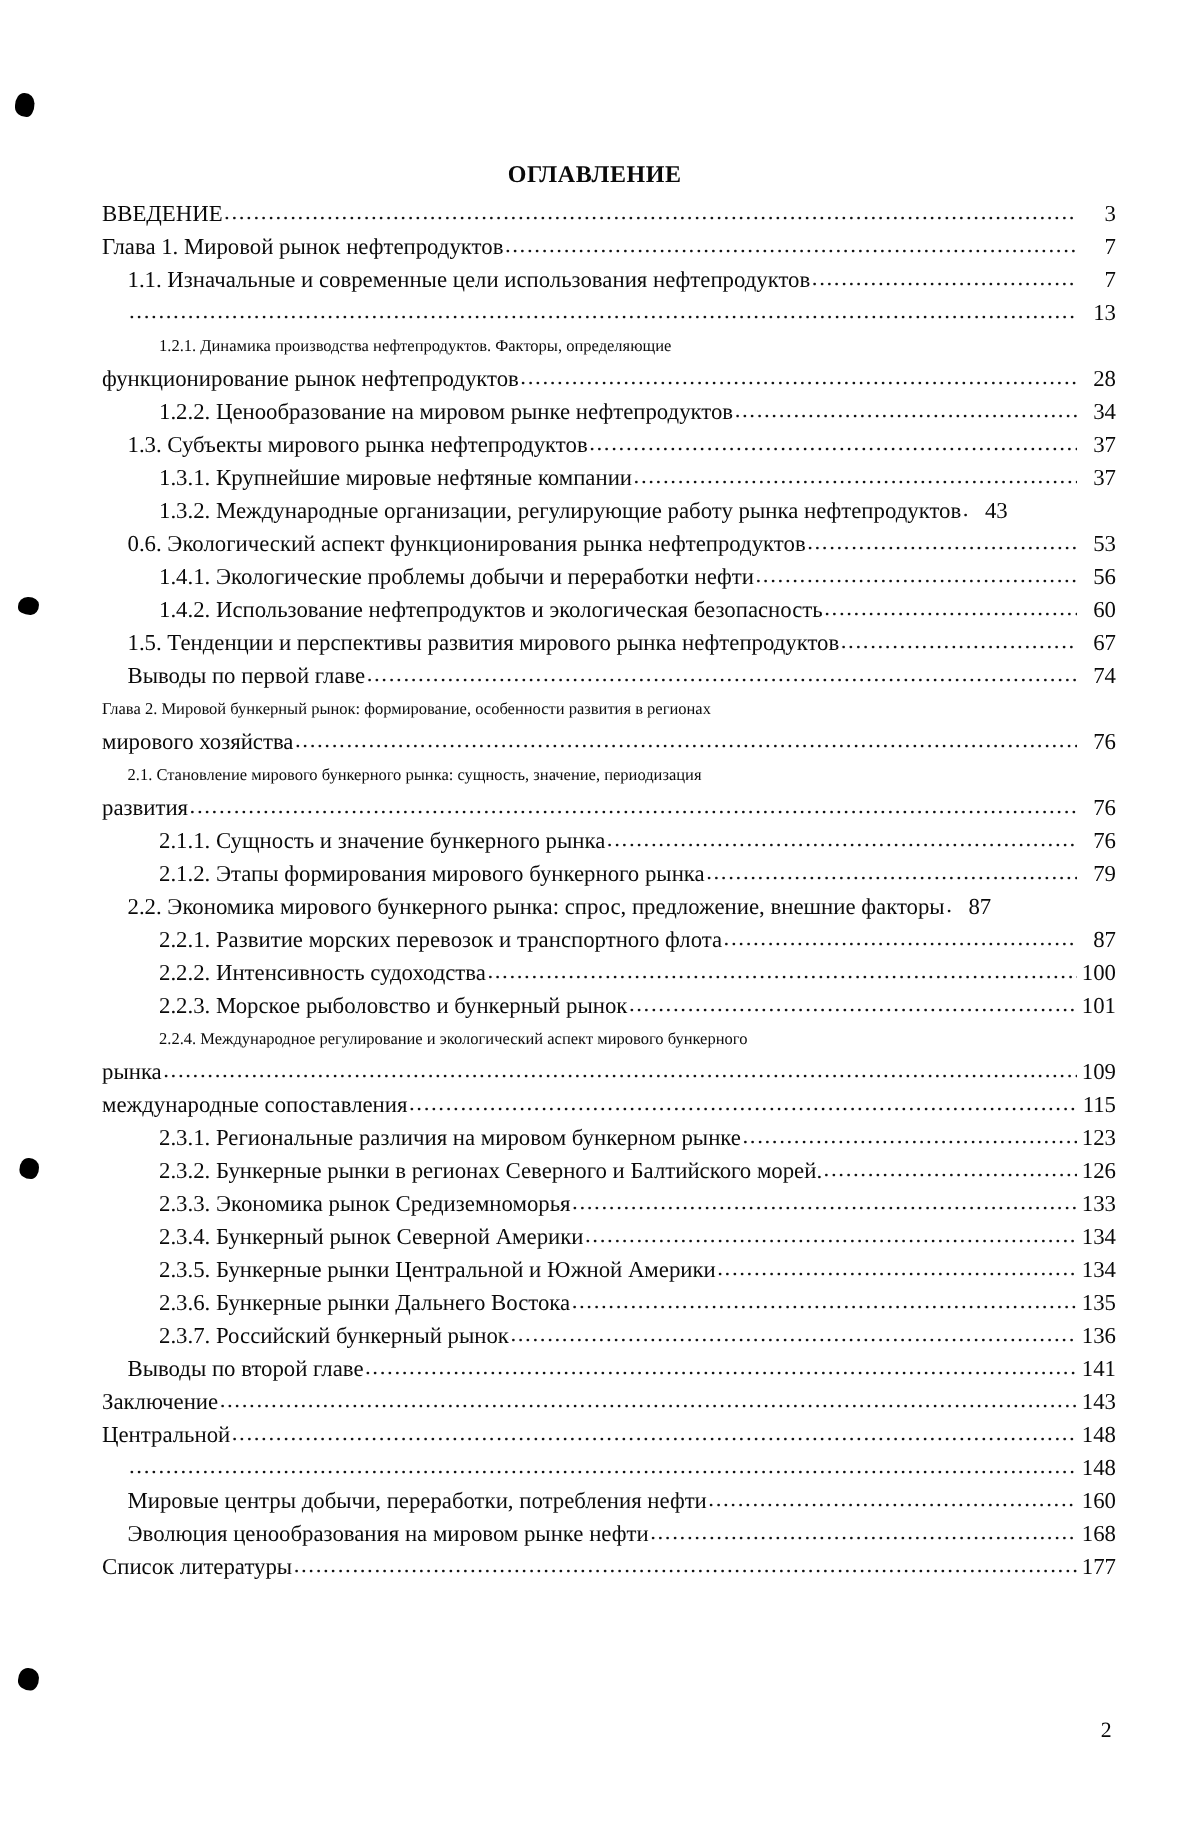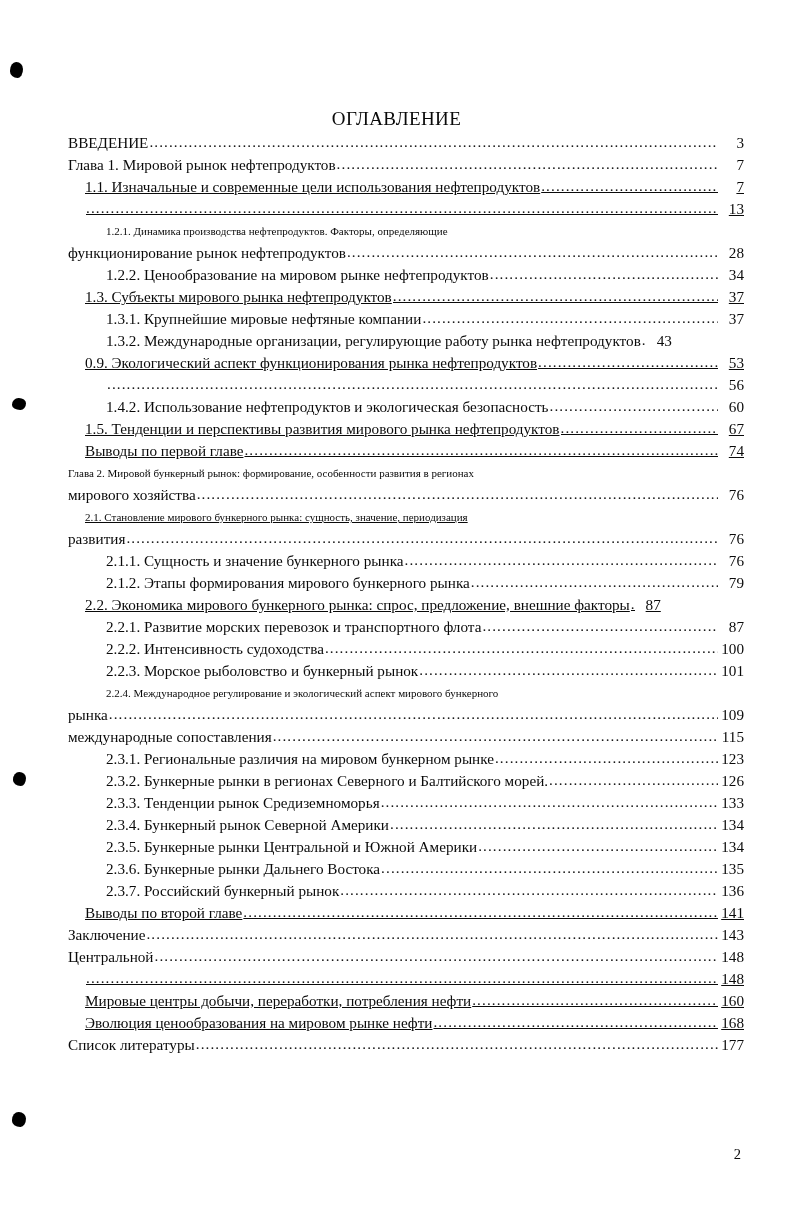--- a/index.html
+++ b/index.html
@@ -25,22 +25,22 @@
     background: #000000;
     border-radius: 48% 52% 40% 60% / 55% 45% 58% 42%;
   }
 
   #toc-title {
     position: absolute;
     left: 0;
     right: 0;
     top: 108px;
     text-align: center;
-    font-weight: normal;
-    font-size: 19px;
+    font-weight: bold;
+    font-size: 16px;
     letter-spacing: 0.4px;
     font-family: "Liberation Serif", "DejaVu Serif", serif;
   }
 
   #toc {
     position: absolute;
     left: 68px;
     top: 132px;
     width: 676px;
   }
@@ -78,21 +78,21 @@
   }
 
   
   .wrapline {
     font-size: 11px;
     line-height: 22px;
     white-space: nowrap;
   }
 
   .lvl0 { margin-left: 0px; }
-  .lvl1 { margin-left: 17px; text-decoration: underline; }
+  .lvl1 { margin-left: 17px; }
   .lvl2 { margin-left: 38px; }
 
   #page-number {
     position: absolute;
     right: 52px;
     top: 1146px;
     font-size: 14.5px;
     font-family: "Liberation Serif", "DejaVu Serif", serif;
   }
 </style>
@@ -143,25 +143,26 @@
         <span class="label">1.3.1. Крупнейшие мировые нефтяные компании</span>
         <span class="leader">...................................................................................................................................................................................................................................................................</span>
         <span class="pg">37</span>
       </div>
       <div class="entry lvl2">
         <span class="label">1.3.2. Международные организации, регулирующие работу рынка нефтепродуктов</span>
         <span class="leader" style="max-width: 4px; letter-spacing: 0px;">...................................................................................................................................................................................................................................................................</span>
         <span class="pg">43</span>
       </div>
       <div class="entry lvl1">
-        <span class="label">0.9. Экологический аспект функционирования рынка нефтепродуктов</span>
+        <span class="label">0.6. Экологический аспект функционирования рынка нефтепродуктов</span>
         <span class="leader">...................................................................................................................................................................................................................................................................</span>
         <span class="pg">53</span>
       </div>
       <div class="entry lvl2">
+        <span class="label">1.4.1. Экологические проблемы добычи и переработки нефти</span>
         <span class="leader">...................................................................................................................................................................................................................................................................</span>
         <span class="pg">56</span>
       </div>
       <div class="entry lvl2">
         <span class="label">1.4.2. Использование нефтепродуктов и экологическая безопасность</span>
         <span class="leader">...................................................................................................................................................................................................................................................................</span>
         <span class="pg">60</span>
       </div>
       <div class="entry lvl1">
         <span class="label">1.5. Тенденции и перспективы развития мирового рынка нефтепродуктов</span>
@@ -230,21 +231,21 @@
         <span class="label">2.3.1. Региональные различия на мировом бункерном рынке</span>
         <span class="leader">...................................................................................................................................................................................................................................................................</span>
         <span class="pg">123</span>
       </div>
       <div class="entry lvl2">
         <span class="label">2.3.2. Бункерные рынки в регионах Северного и Балтийского морей.</span>
         <span class="leader">...................................................................................................................................................................................................................................................................</span>
         <span class="pg">126</span>
       </div>
       <div class="entry lvl2">
-        <span class="label">2.3.3. Тенденции рынок Средиземноморья</span>
+        <span class="label">2.3.3. Экономика рынок Средиземноморья</span>
         <span class="leader">...................................................................................................................................................................................................................................................................</span>
         <span class="pg">133</span>
       </div>
       <div class="entry lvl2">
         <span class="label">2.3.4. Бункерный рынок Северной Америки</span>
         <span class="leader">...................................................................................................................................................................................................................................................................</span>
         <span class="pg">134</span>
       </div>
       <div class="entry lvl2">
         <span class="label">2.3.5. Бункерные рынки Центральной и Южной Америки</span>

